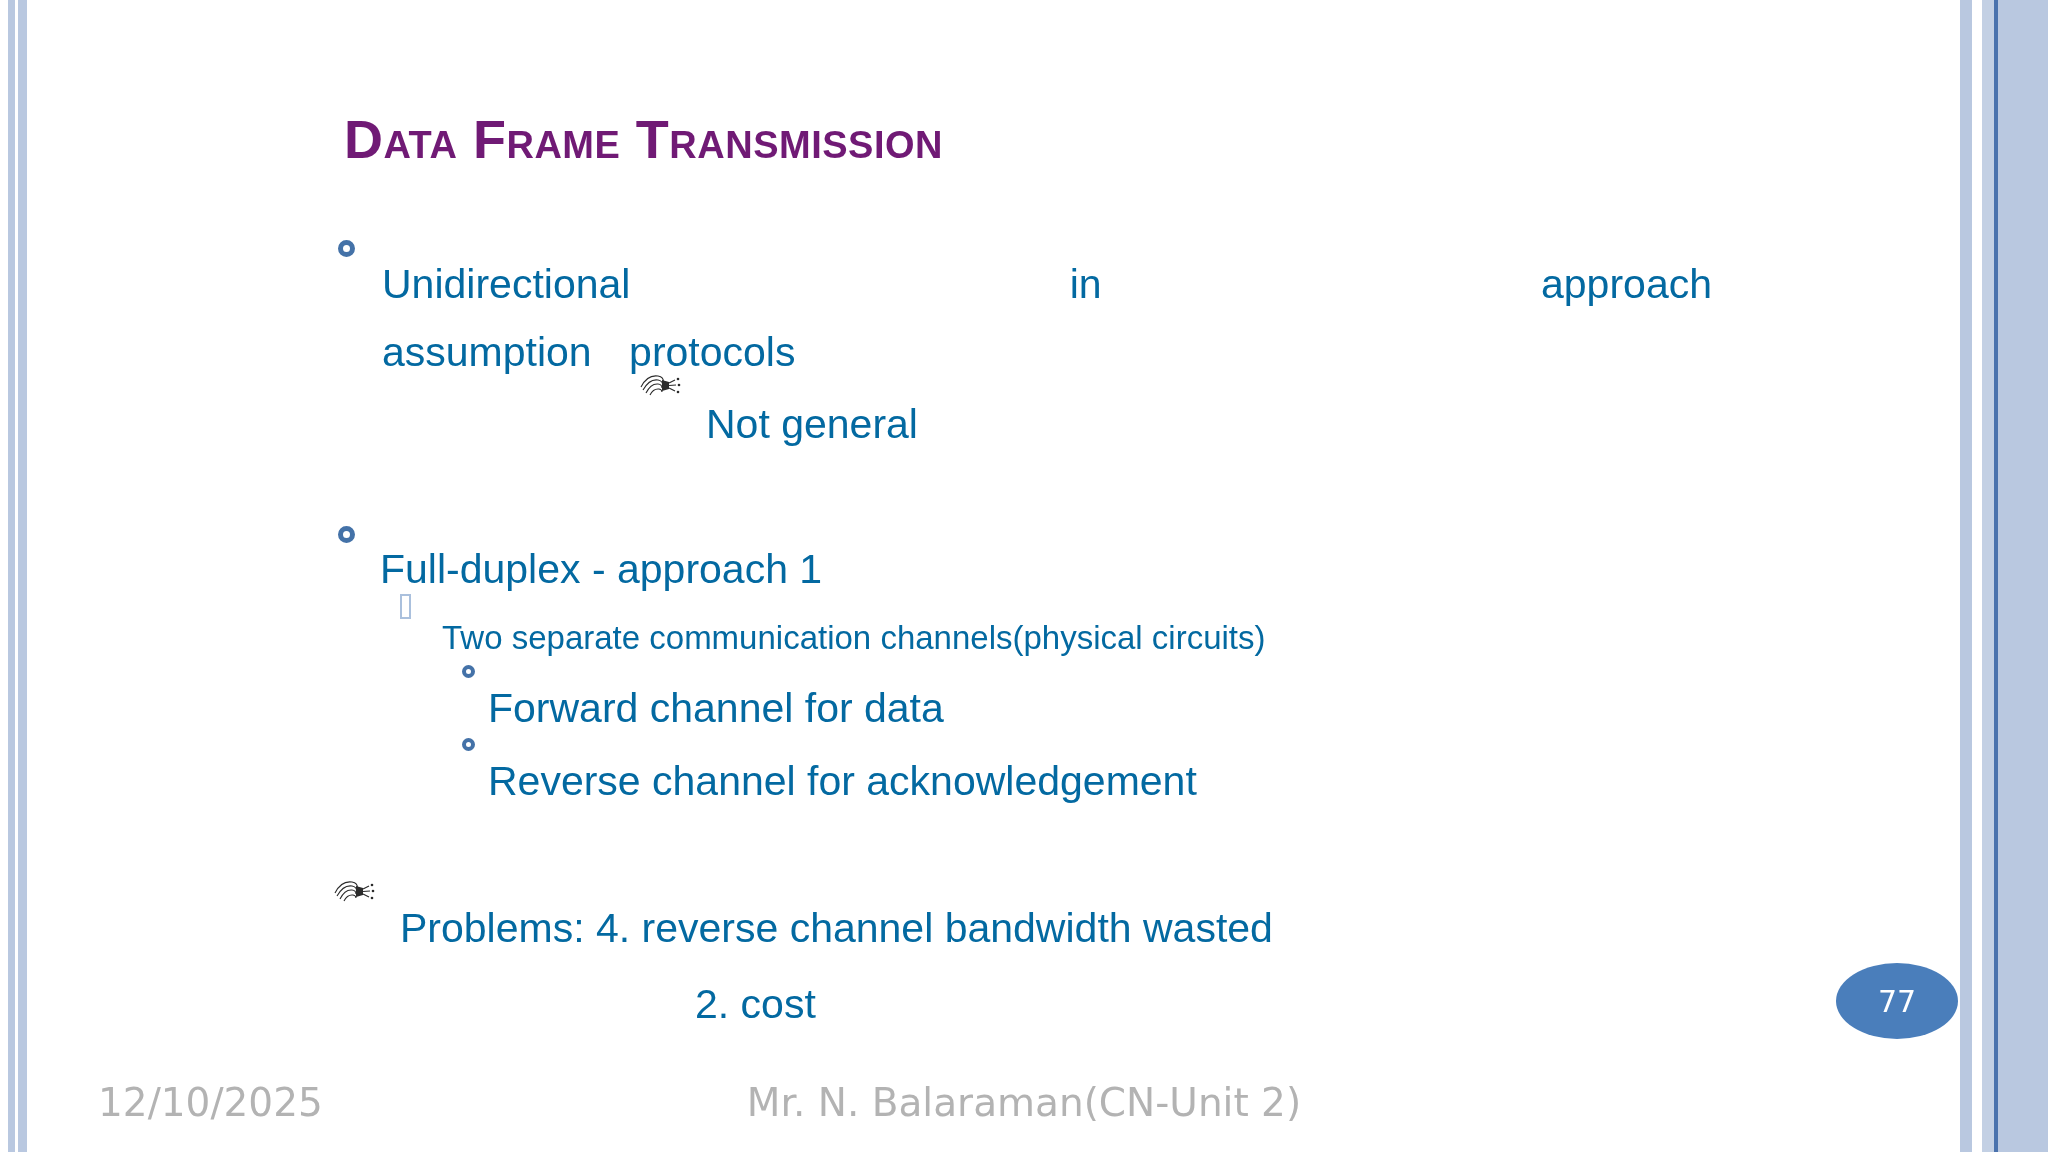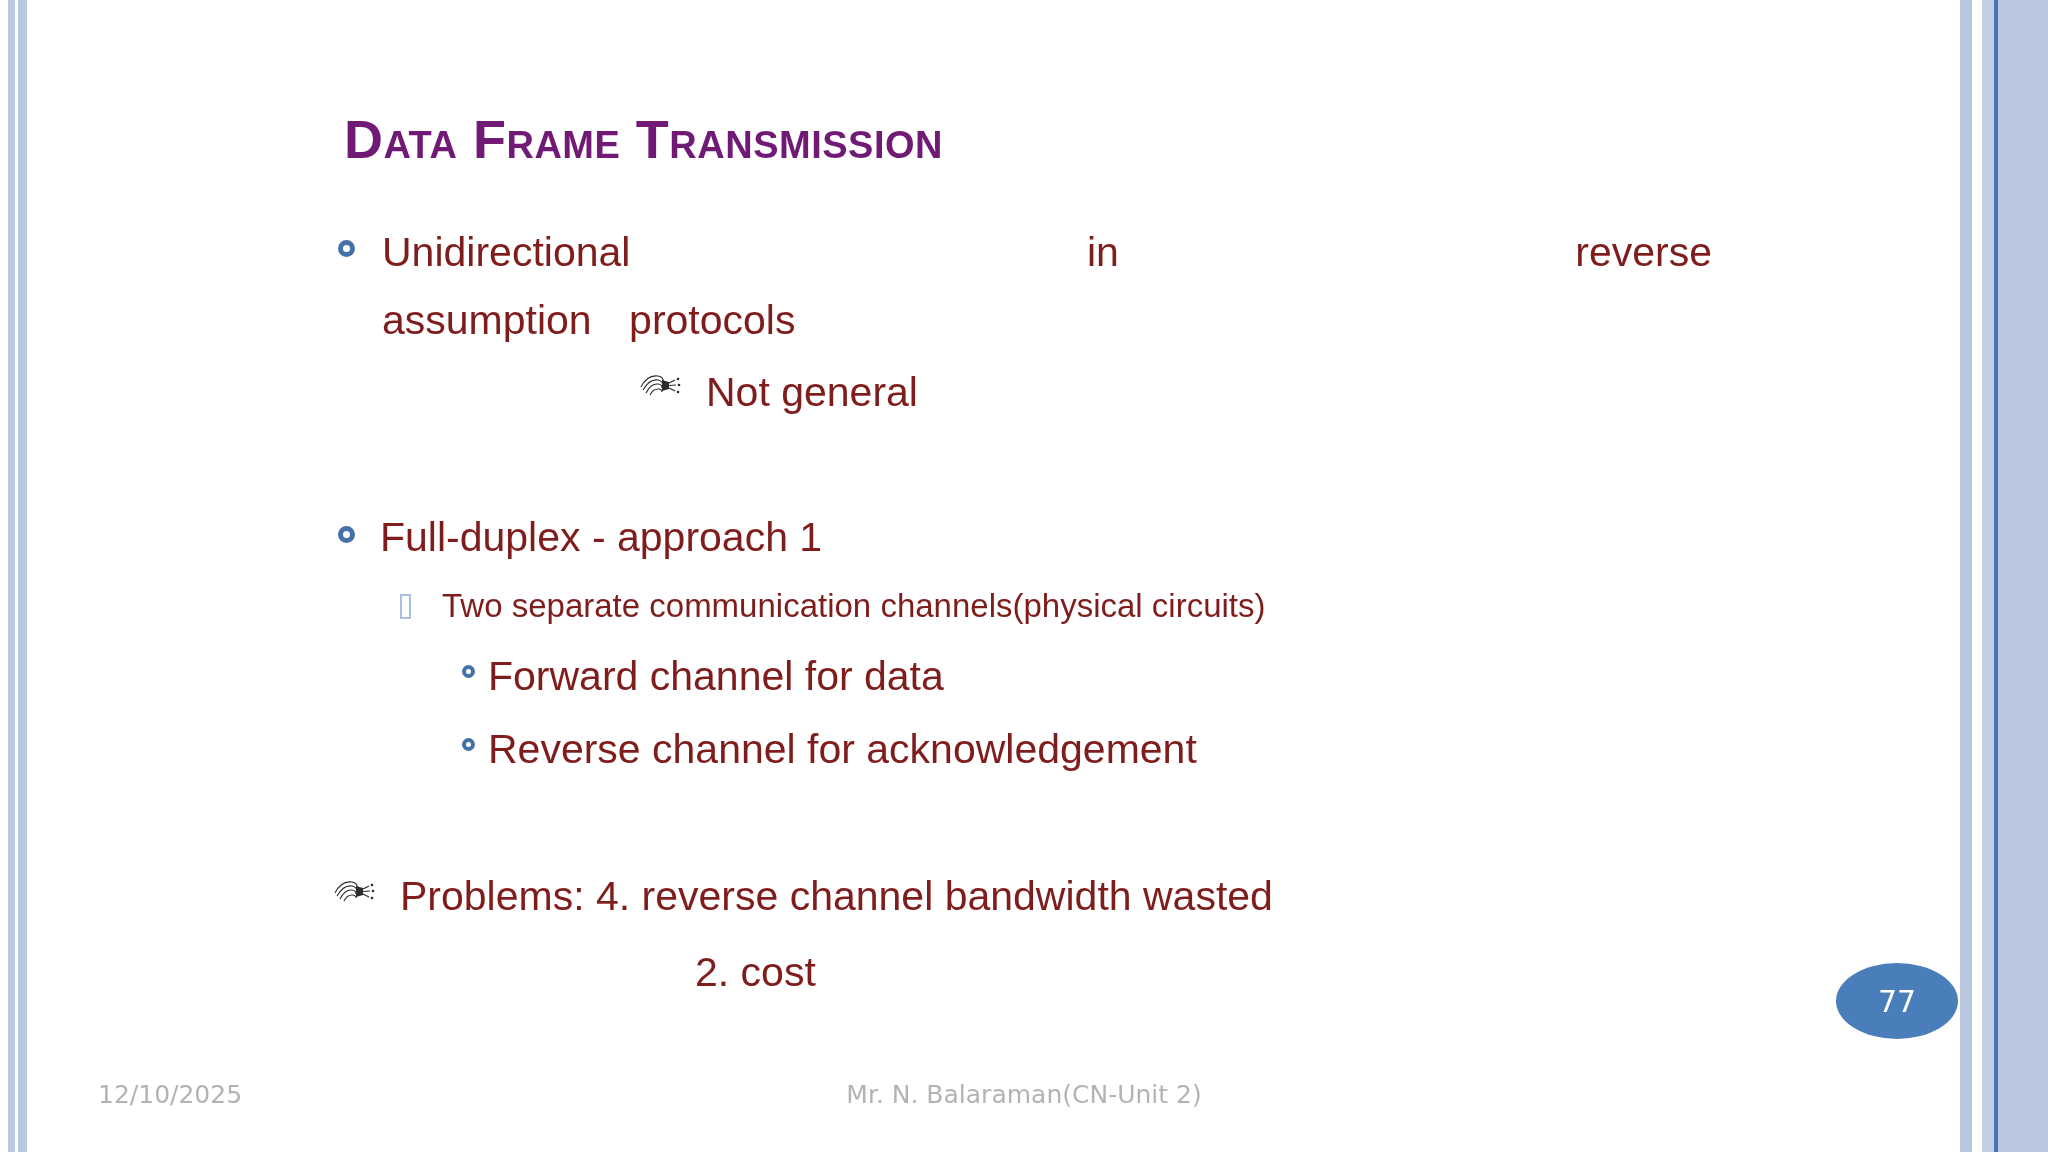--- a/index.html
+++ b/index.html
@@ -46,24 +46,25 @@
     font-size: 54px;
     font-weight: bold;
     font-variant: small-caps;
     letter-spacing: 0.5px;
     white-space: nowrap;
   }
 
   
   .body-text {
     position: absolute;
-    color: #7f1d1d;
+    color: #0369a1;
     font-size: 41px;
     line-height: 1.18;
     white-space: nowrap;
+    margin-top: 32px;
   }
 
   
   .ring-bullet {
     position: absolute;
     width: 17px;
     height: 17px;
     border: 5px solid #4472a8;
     border-radius: 50%;
     box-sizing: border-box;
@@ -119,21 +120,21 @@
   #line-forward      { left: 488px; top: 652px; }
   #line-reverse      { left: 488px; top: 725px; }
   #line-problems     { left: 400px; top: 872px; }
   #line-cost         { left: 695px; top: 948px; }
 
   
   .footer {
     position: absolute;
     top: 1080px;
     color: #b3b3b3;
-    font-size: 25px;
+    font-size: 39px;
     font-family: "DejaVu Sans", sans-serif;
   }
   #footer-date   { left: 98px; }
   #footer-author { left: 0; width: 2048px; text-align: center; }
 
   
   #page-badge {
     position: absolute;
     left: 1836px;
     top: 963px;
@@ -178,21 +179,21 @@
 
   <div id="watermark"></div>
 
   <div class="title">Data Frame Transmission</div>
 
   <div class="ring-bullet" style="left:338px; top:240px;"></div>
   <div class="body-text" id="bullet-unidirectional">
     <div class="just-line">
       <span>Unidirectional</span>
       <span>in</span>
-      <span>reverse</span>
+      <span>approach</span>
     </div>
     <div class="second-line">
       <span>assumption</span>
       <span>protocols</span>
     </div>
   </div>
 
   <div class="hand-bullet" style="left:638px; top:370px;">
     <svg viewBox="0 0 44 30" xmlns="http://www.w3.org/2000/svg" fill="none" stroke="#2b2b2b" stroke-width="1.1">
       <path d="M3 17 C7 9, 13 5, 20 6 C24 6.5, 26 9, 25 12"></path>

